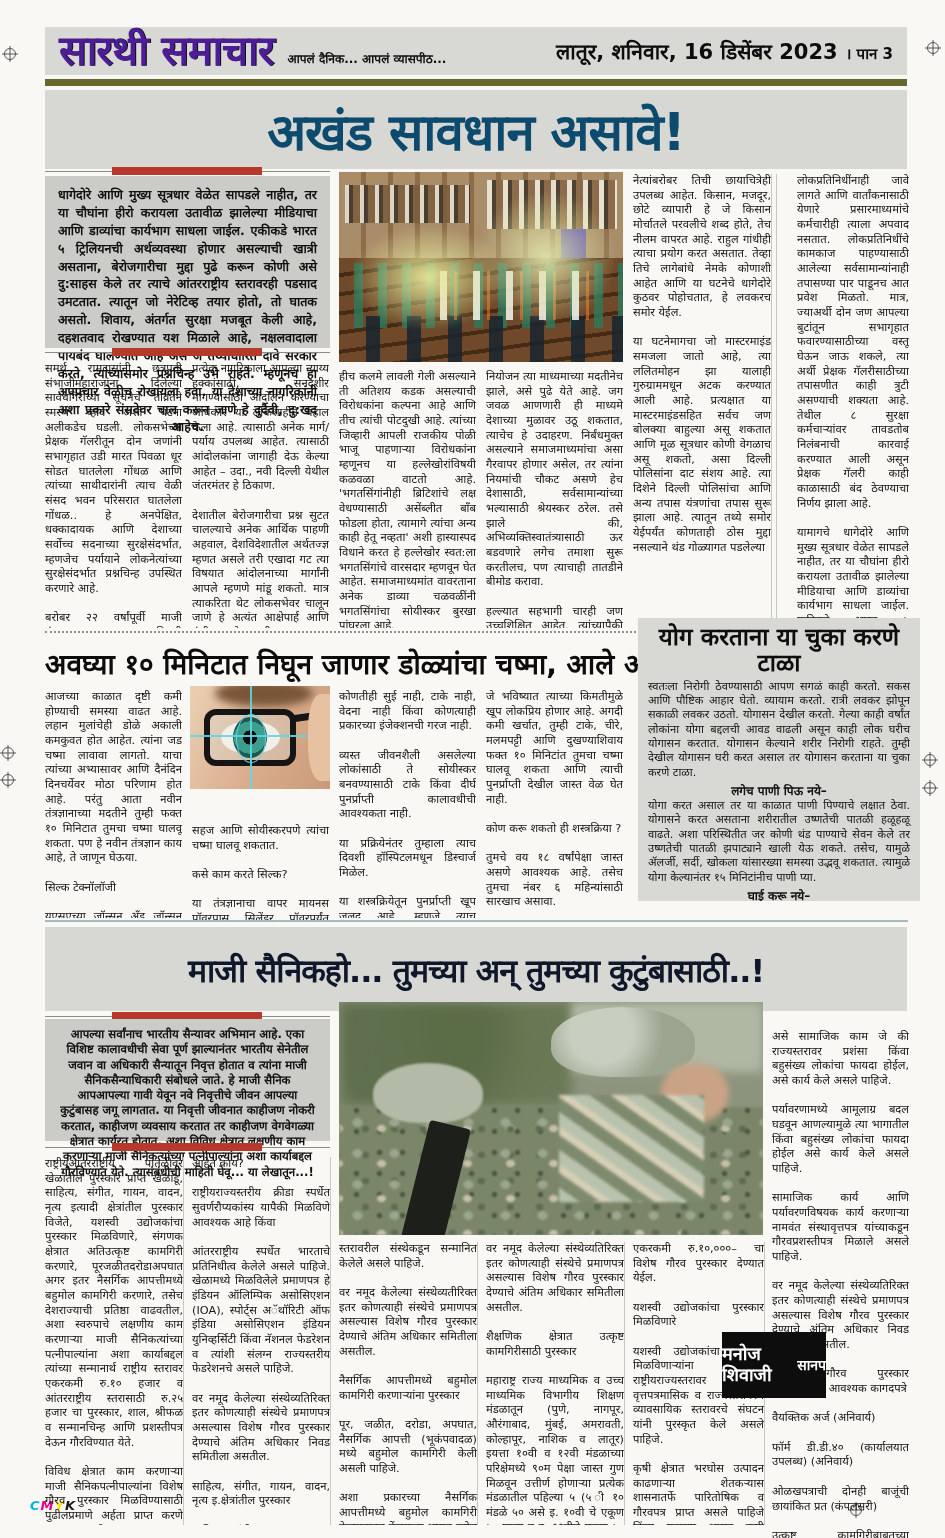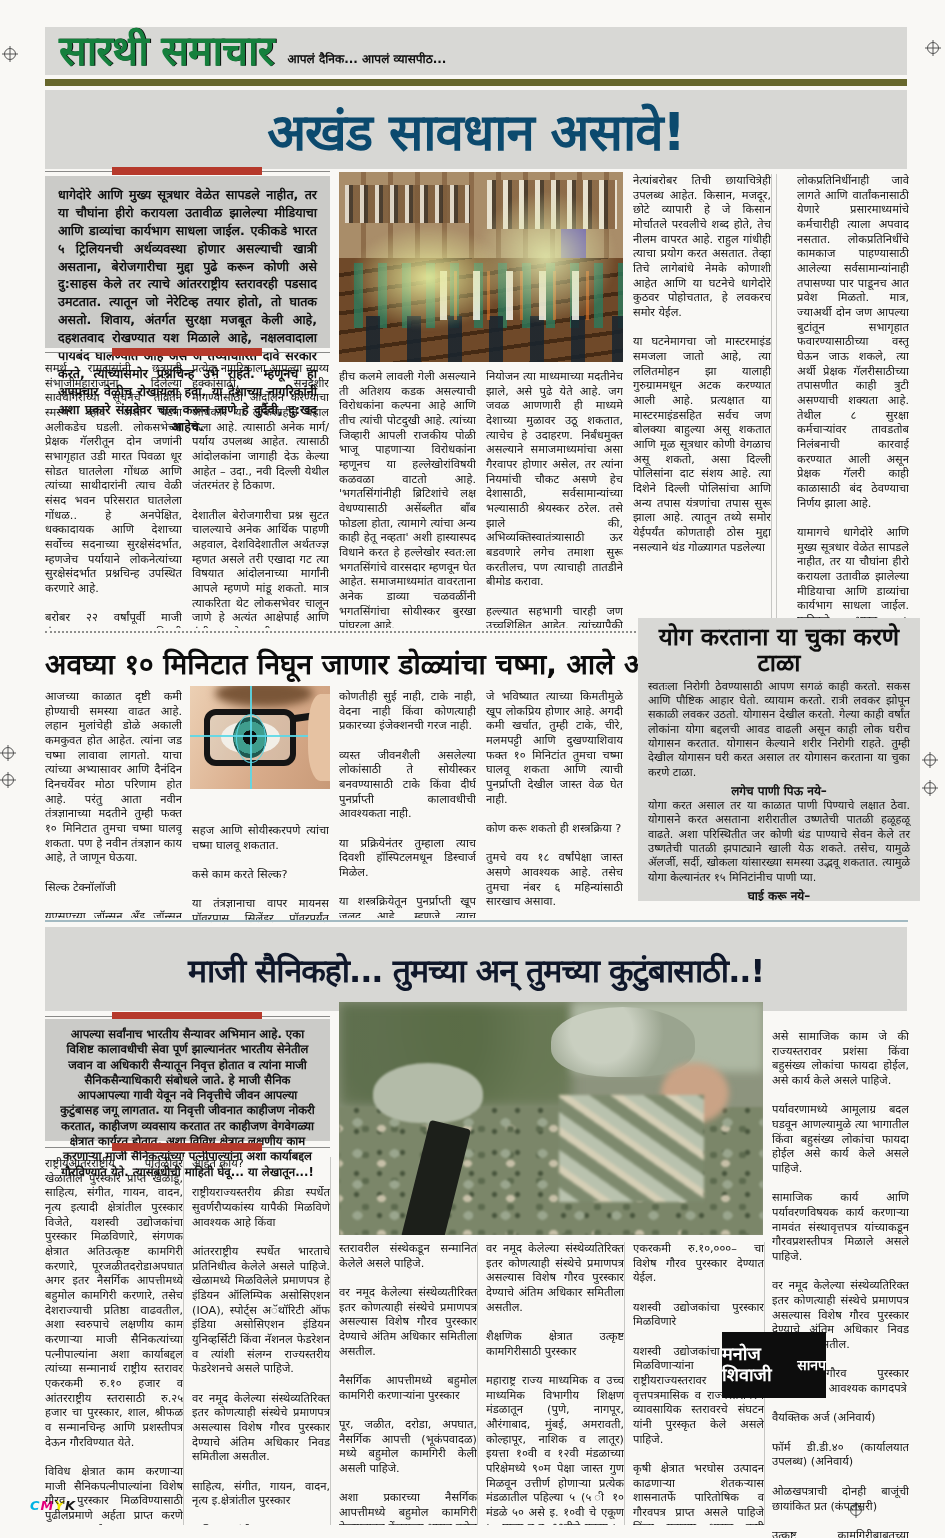--- a/index.html
+++ b/index.html
@@ -5,21 +5,21 @@
   html,body{margin:0;padding:0;}
   body{font-family:"DejaVu Sans",sans-serif;background:#e9e9e6;}
   .page{position:relative;width:945px;height:1538px;background:#f9f8f5;overflow:hidden;margin:0 auto;color:#1a1a1a;}
   .abs{position:absolute;}
   
   .reg{width:16px;height:16px;}
   .cmyk{font-size:13px;font-weight:bold;letter-spacing:1px;font-family:"DejaVu Sans",sans-serif;font-style:italic;}
   .cmyk .c{color:#00b3e3}.cmyk .m{color:#e5007e}.cmyk .y{color:#f2e500}.cmyk .k{color:#1a1a1a}
   
   .masthead{left:45px;top:27px;width:862px;height:48px;background:#d8d8d5;display:flex;align-items:center;padding:0 14px;box-sizing:border-box;}
-  .mast-title{font-size:41px;font-weight:900;color:#15803d;font-family:"DejaVu Serif",serif;letter-spacing:-1px;text-shadow:1px 0 #0d0d0d;line-height:1;}
+  .mast-title{font-size:41px;font-weight:900;color:#4c1d95;font-family:"DejaVu Serif",serif;letter-spacing:-1px;text-shadow:1px 0 #0d0d0d;line-height:1;}
   .mast-tag{font-size:12px;font-weight:bold;margin:14px 0 0 14px;color:#111;}
   .mast-right{margin-left:auto;display:flex;align-items:baseline;gap:8px;}
   .mast-date{font-size:21px;font-weight:900;color:#0d0d0d;}
   .mast-page{font-size:15px;font-weight:bold;color:#0d0d0d;}
   .olivebar{left:45px;top:79px;width:862px;height:7px;background:#67672c;}
   
   .band{background:#d7d7d4;display:flex;align-items:center;justify-content:center;}
   .h1-band{left:45px;top:90px;width:862px;height:79px;}
   .h1-text{font-size:51px;font-weight:900;color:#0c4a6e;letter-spacing:-1px;}
   .h2-text{font-size:28px;font-weight:900;color:#0c0c0c;white-space:nowrap;}
@@ -123,20 +123,24 @@
   <div class="abs cmyk" style="left:30px;top:1498px;"><span class="c">C</span><span class="m">M</span><span class="y">Y</span><span class="k">K</span></div>
   <div class="abs reg" style="left:848px;top:1502px;"><svg width="16" height="16">
         <circle cx="8" cy="8" r="5.5" fill="none" stroke="#555" stroke-width="1"></circle>
         <line x1="8" y1="0" x2="8" y2="16" stroke="#555" stroke-width="1"></line>
         <line x1="0" y1="8" x2="16" y2="8" stroke="#555" stroke-width="1"></line>
       </svg></div>
 
   <div class="abs masthead">
     <div class="mast-title">सारथी समाचार</div>
     <div class="mast-tag">आपलं दैनिक... आपलं व्यासपीठ...</div>
+    <div class="mast-right">
+      <span class="mast-date">लातूर, शनिवार, 16 डिसेंबर 2023</span>
+      <span class="mast-page">। पान 3</span>
+    </div>
   </div>
   <div class="abs olivebar"></div>
 
   <div class="abs band h1-band">
     <div class="h1-text">अखंड सावधान असावे!</div>
   </div>
 
   <div class="abs ruleline" style="left:45px;top:171px;width:285px;"></div>
   <div class="abs redseg" style="left:112px;top:167px;width:150px;"></div>
   <div class="abs introbox intro1">धागेदोरे आणि मुख्य सूत्रधार वेळेत सापडले नाहीत, तर या चौघांना हीरो करायला उतावीळ झालेल्या मीडियाचा आणि डाव्यांचा कार्यभाग साधला जाईल. एकीकडे भारत ५ ट्रिलियनची अर्थव्यवस्था होणार असल्याची खात्री असताना, बेरोजगारीचा मुद्दा पुढे करून कोणी असे दु:साहस केले तर त्याचे आंतरराष्ट्रीय स्तरावरही पडसाद उमटतात. त्यातून जो नेरेटिव्ह तयार होतो, तो घातक असतो. शिवाय, अंतर्गत सुरक्षा मजबूत केली आहे, दहशतवाद रोखण्यात यश मिळाले आहे, नक्षलवादाला पायबंद घालण्यात आहे असे जे तथ्याधारित दावे सरकार करते, त्यांच्यासमोर प्रश्नचिन्ह उभे राहते. म्हणूनच हा अपप्रचार वेळीच रोखायला हवा. या देशाच्या नागरिकांनी अशा प्रकारे संसदेवर चाल करून जाणे हे दुर्दैवी, दु:खद आहेच.</div>

